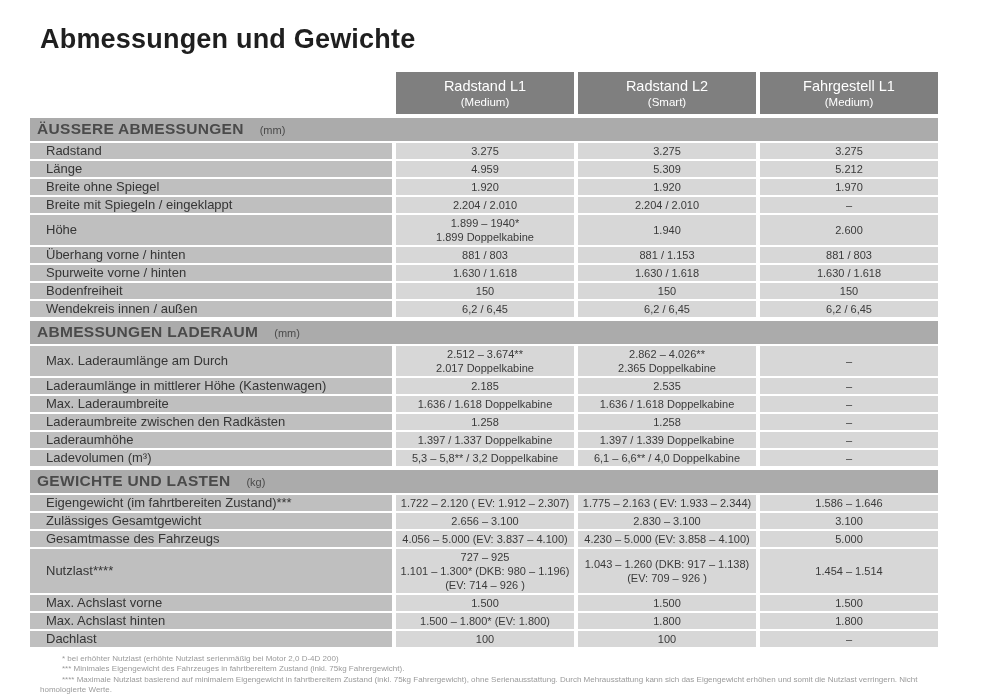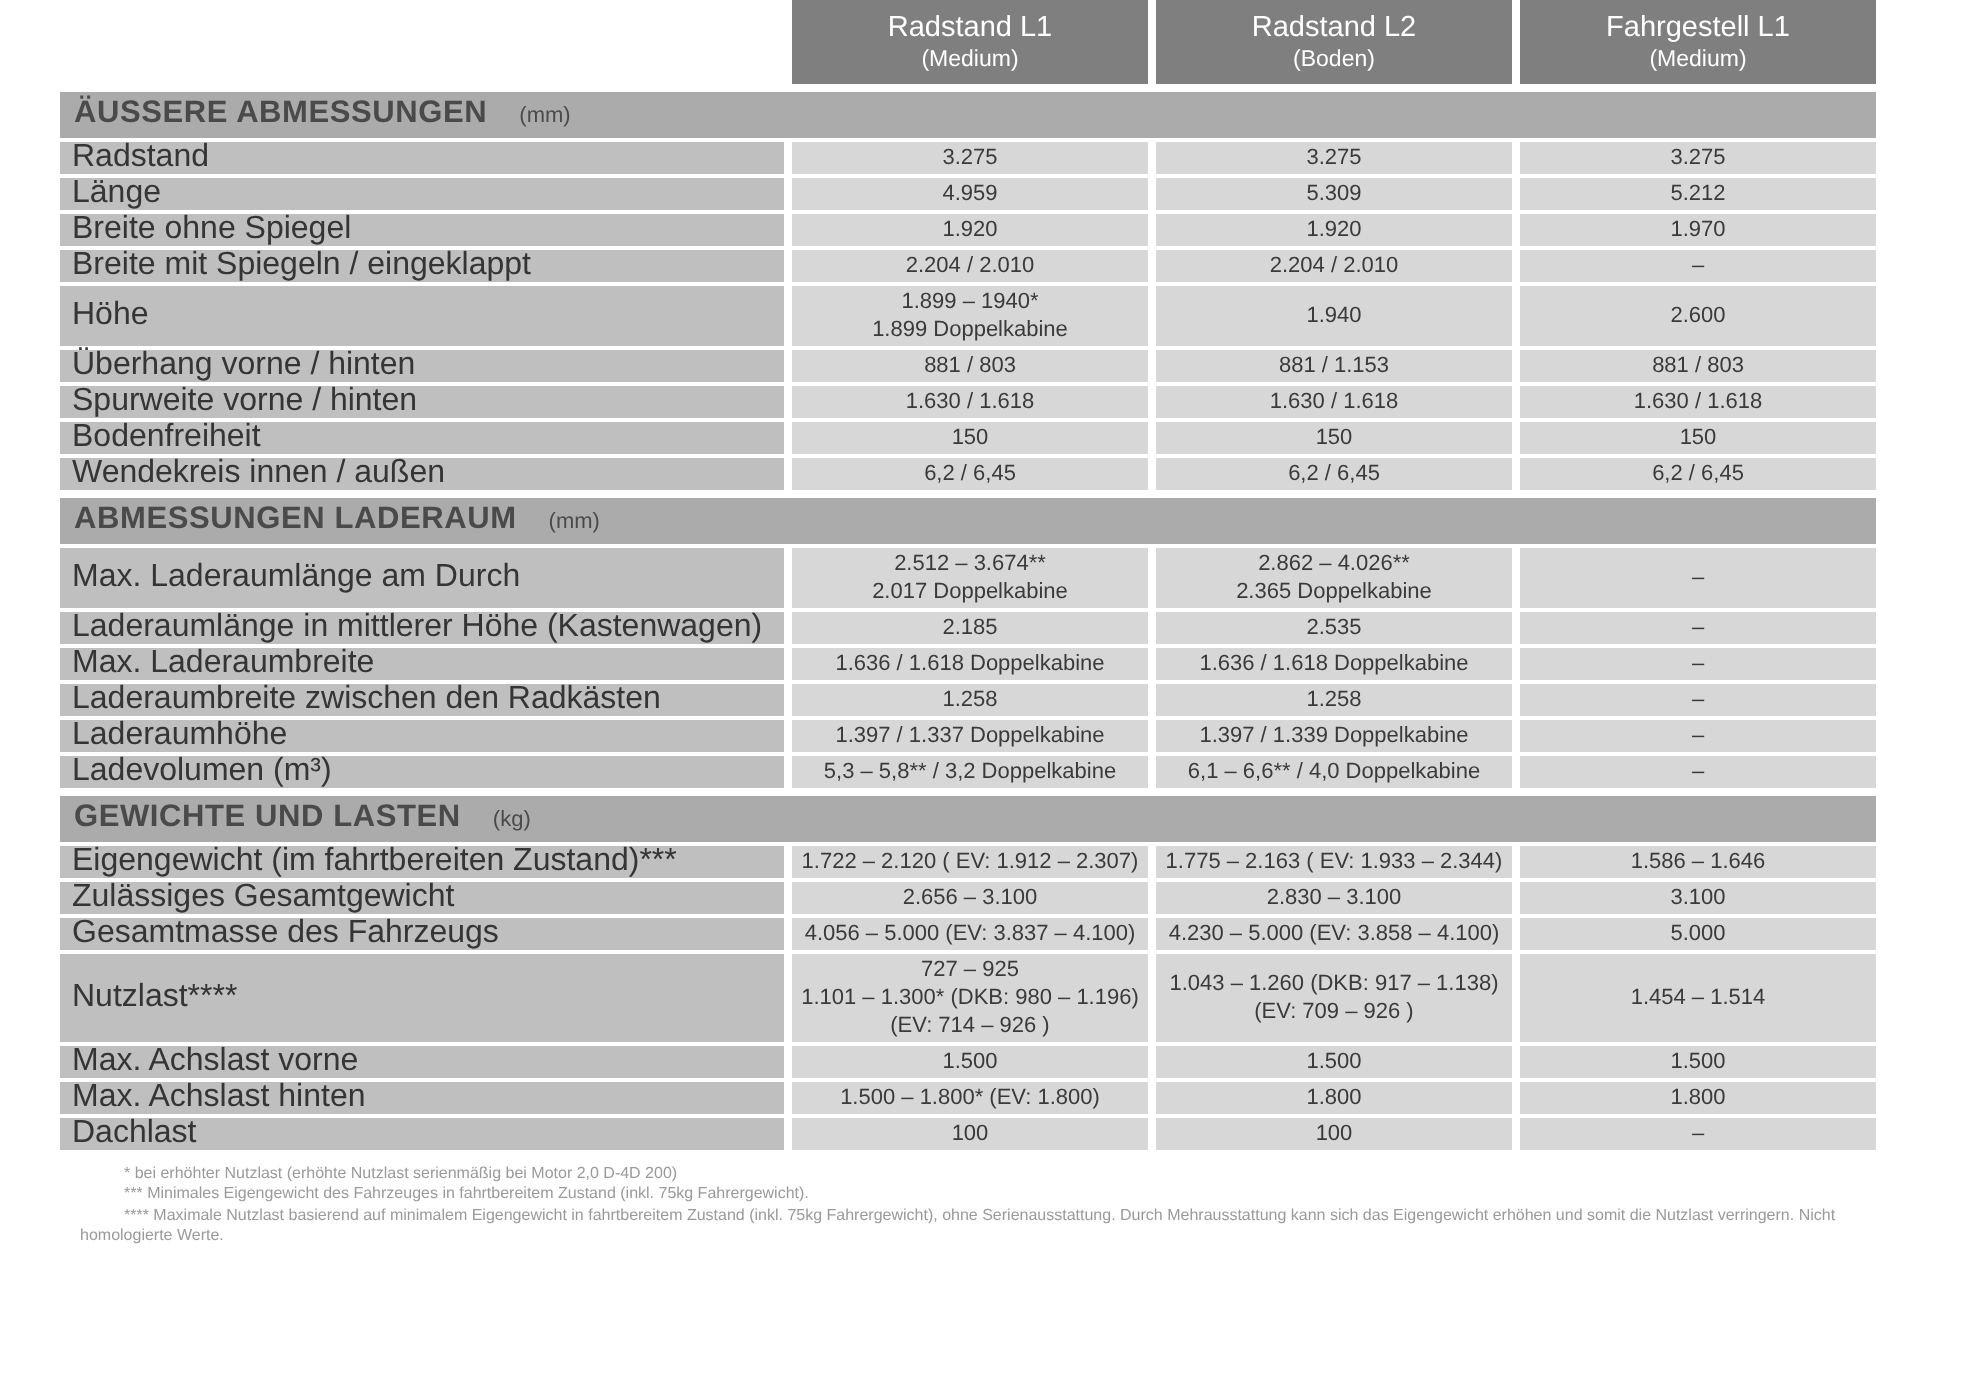--- a/index.html
+++ b/index.html
@@ -50,23 +50,23 @@
     display: flex;
     align-items: baseline;
     gap: 16px;
     margin-top: 2px;
   }
   .sec-title { font-size: 15.5px; font-weight: 700; letter-spacing: 0.3px; }
   .sec-unit  { font-size: 11px; font-weight: 400; text-align: center; }
 
   .row-label {
     background: var(--label_bg, #bfbfbf);
-    font-size: 16px;
+    font-size: 13px;
     line-height: 13.5px;
-    padding: 1px 6px;
+    padding: 1px 16px;
     display: flex;
     align-items: center;
     color: #353535;
   }
   .cell-value {
     background: var(--cell_bg, #d7d7d7);
     font-size: 11px;
     line-height: 14px;
     padding: 1px 4px;
     display: flex;
@@ -85,29 +85,30 @@
     font-size: 8px;
     line-height: 10.5px;
     color: #9a9a9a;
     text-indent: 22px;
   }
 </style>
 </head>
 <body>
 
 <div class="page">
+  <h1 class="page-title">Abmessungen und Gewichte</h1>
   <div class="grid" id="grid">
       <div class="header-spacer"></div>
       <div class="col-header">
         <span class="col-name">Radstand L1</span>
         <span class="col-sub">(Medium)</span>
       </div>
       <div class="col-header">
         <span class="col-name">Radstand L2</span>
-        <span class="col-sub">(Boden)</span>
+        <span class="col-sub">(Smart)</span>
       </div>
       <div class="col-header">
         <span class="col-name">Fahrgestell L1</span>
         <span class="col-sub">(Medium)</span>
       </div>
       <div class="section"><div class="section-bar">
           <span class="sec-title">ÄUSSERE ABMESSUNGEN</span>
           <span class="sec-unit">(mm)</span>
         </div><div class="row"><div class="row-label">Radstand</div><div class="cell-value">3.275</div><div class="cell-value">3.275</div><div class="cell-value">3.275</div></div><div class="row"><div class="row-label">Länge</div><div class="cell-value">4.959</div><div class="cell-value">5.309</div><div class="cell-value">5.212</div></div><div class="row"><div class="row-label">Breite ohne Spiegel</div><div class="cell-value">1.920</div><div class="cell-value">1.920</div><div class="cell-value">1.970</div></div><div class="row"><div class="row-label">Breite mit Spiegeln / eingeklappt</div><div class="cell-value">2.204 / 2.010</div><div class="cell-value">2.204 / 2.010</div><div class="cell-value">–</div></div><div class="row"><div class="row-label">Höhe</div><div class="cell-value">1.899 – 1940*
 1.899  Doppelkabine</div><div class="cell-value">1.940</div><div class="cell-value">2.600</div></div><div class="row"><div class="row-label">Überhang vorne / hinten</div><div class="cell-value">881 / 803</div><div class="cell-value">881 / 1.153</div><div class="cell-value">881 / 803</div></div><div class="row"><div class="row-label">Spurweite vorne / hinten</div><div class="cell-value">1.630 / 1.618</div><div class="cell-value">1.630 / 1.618</div><div class="cell-value">1.630 / 1.618</div></div><div class="row"><div class="row-label">Bodenfreiheit</div><div class="cell-value">150</div><div class="cell-value">150</div><div class="cell-value">150</div></div><div class="row"><div class="row-label">Wendekreis innen / außen</div><div class="cell-value">6,2 / 6,45</div><div class="cell-value">6,2 / 6,45</div><div class="cell-value">6,2 / 6,45</div></div></div>

